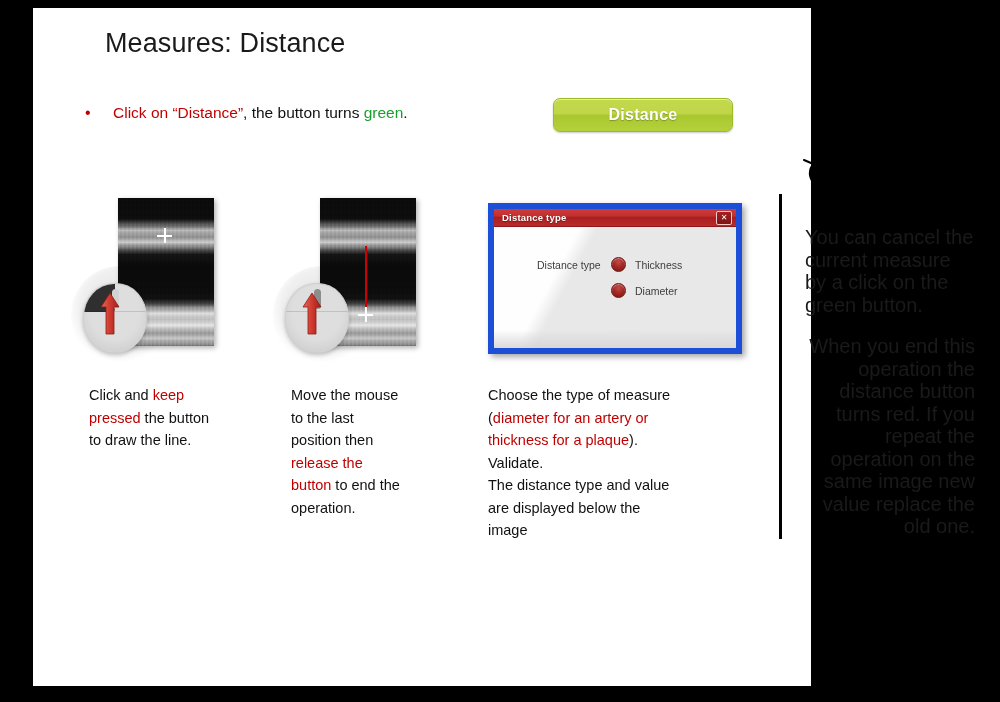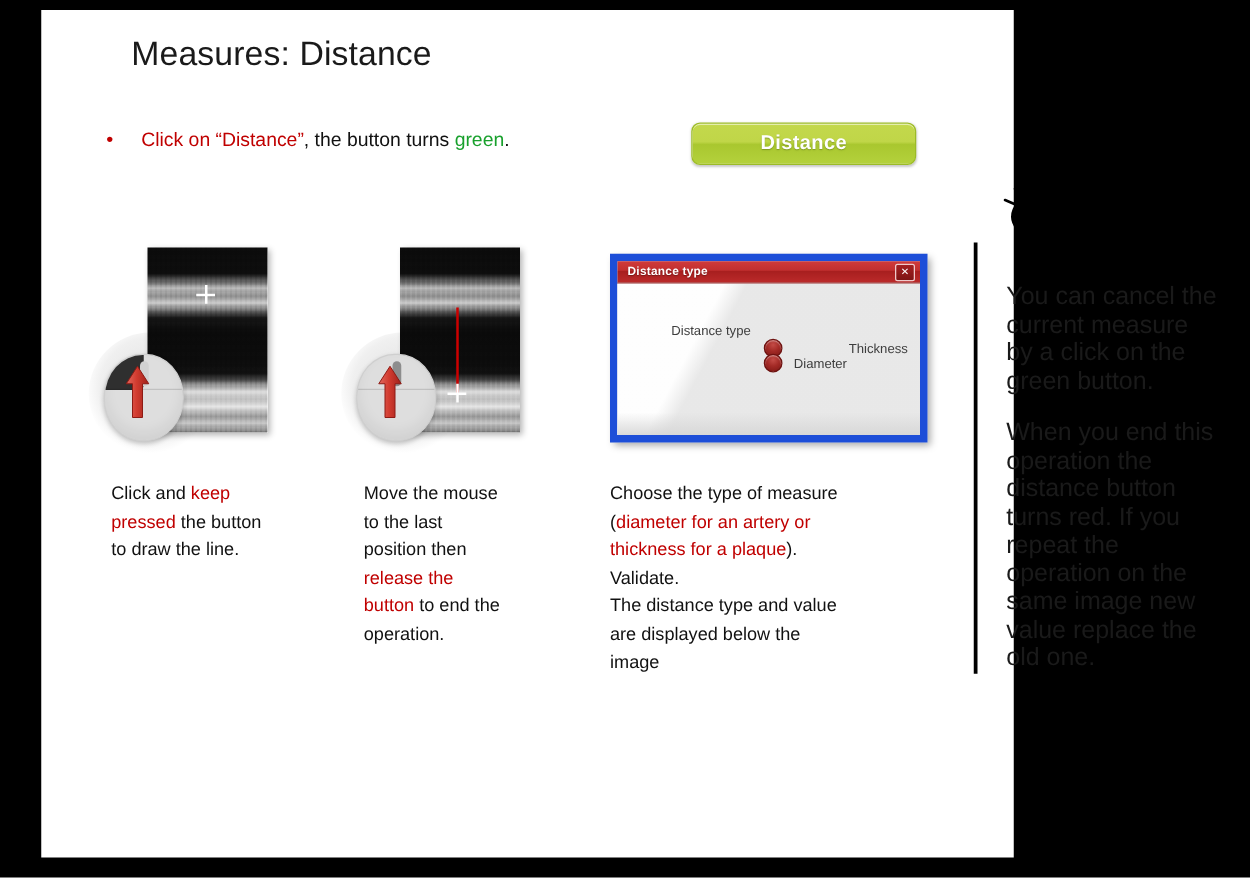--- a/index.html
+++ b/index.html
@@ -184,21 +184,21 @@
   
   #note-divider{
     position:absolute;left:746px;top:186px;width:2.5px;height:345px;background:#000;
   }
   #bulb-icon{position:absolute;left:768px;top:138px;width:48px;height:58px;}
   .note-text{
     position:absolute;left:772px;font-size:20px;color:#1a1a1a;line-height:22.5px;
     width:170px;
   }
   #note-1{top:218px;}
-  #note-2{top:327px;}
+  #note-2{top:327px;text-align:right;}
 </style>
 </head>
 <body>
 
 <div id="slide">
 
   <div id="title">Measures: Distance</div>
 
   <div id="bullet-row">
     <span id="bullet-dot">•</span>
@@ -268,21 +268,21 @@
   </div>
 
   <div class="panel">
     <div id="dialog">
       <div id="dialog-titlebar">
         <span id="dialog-title">Distance type</span>
         <span id="dialog-close">✕</span>
       </div>
       <div id="dialog-body">
         <span id="dialog-field-label">Distance type</span>
-        <div class="radio-row" style="left:117px;top:44px;gap:44px;">
+        <div class="radio-row" style="left:117px;top:30px;">
           <span class="radio-dot"></span>
           <span class="radio-label">Thickness</span>
         </div>
         <div class="radio-row" style="left:117px;top:56px;">
           <span class="radio-dot"></span>
           <span class="radio-label">Diameter</span>
         </div>
       </div>
     </div>
     <div class="caption" style="left:455px;top:376px;width:250px;">

